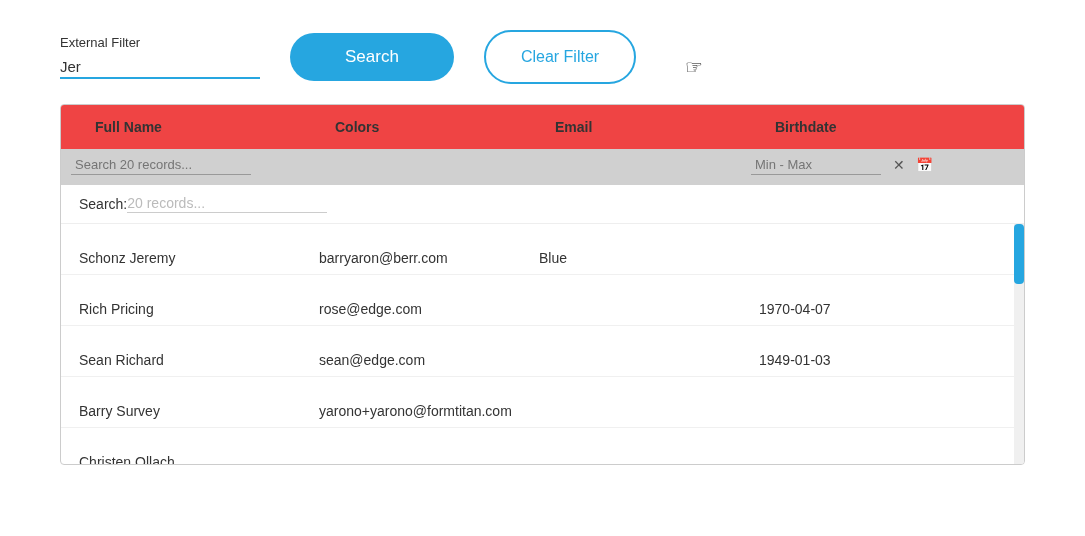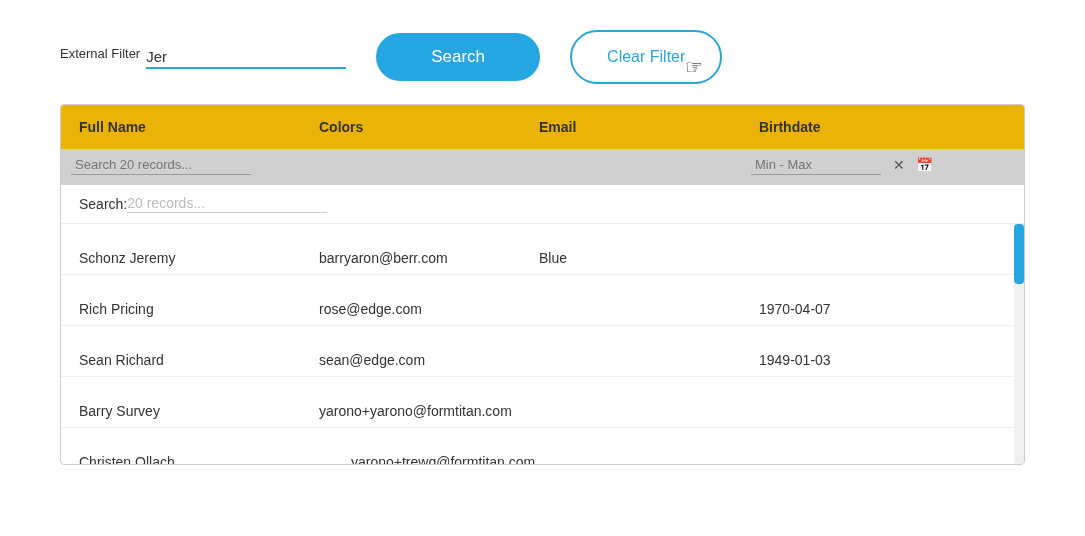--- a/index.html
+++ b/index.html
@@ -14,21 +14,21 @@
 
     .top-section {
       display: flex;
       align-items: center;
       padding: 30px 60px 20px 60px;
       gap: 30px;
     }
 
     .external-filter-group {
       display: flex;
-      flex-direction: row;
+      flex-direction: column;
       gap: 6px;
     }
 
     .external-filter-label {
       font-size: 13px;
       color: #333;
     }
 
     .external-filter-input {
       border: none;
@@ -64,24 +64,24 @@
 
     .table-container {
       margin: 0 60px;
       border: 1px solid #ccc;
       border-radius: 4px;
       overflow: hidden;
       position: relative;
     }
 
     .table-header {
-      background: #eab308;
+      background: #ef4444;
       display: grid;
       grid-template-columns: 240px 220px 220px 1fr;
-      padding: 10px 10px;
+      padding: 10px 26px;
     }
 
     .table-header-cell {
       font-size: 14px;
       color: #333;
       font-weight: 600;
       padding: 4px 8px;
     }
 
     .table-filter-row {
@@ -264,21 +264,20 @@
       <div class="data-cell">1949-01-03</div>
     </div>
     <div class="data-row">
       <div class="data-cell">Barry Survey</div>
       <div class="data-cell">yarono+yarono@formtitan.com</div>
       <div class="data-cell"></div>
       <div class="data-cell"></div>
     </div>
     <div class="data-row" style="border-bottom:none; overflow:hidden;gap:32px;">
       <div class="data-cell">Christen Ollach</div>
-      <div class="data-cell">yarono+trewq@formtitan.com</div>
       <div class="data-cell"></div>
       <div class="data-cell"></div>
     </div>
 
     <div class="scrollbar-track">
       <div class="scrollbar-thumb"></div>
     </div>
   </div>
 
 </div>

